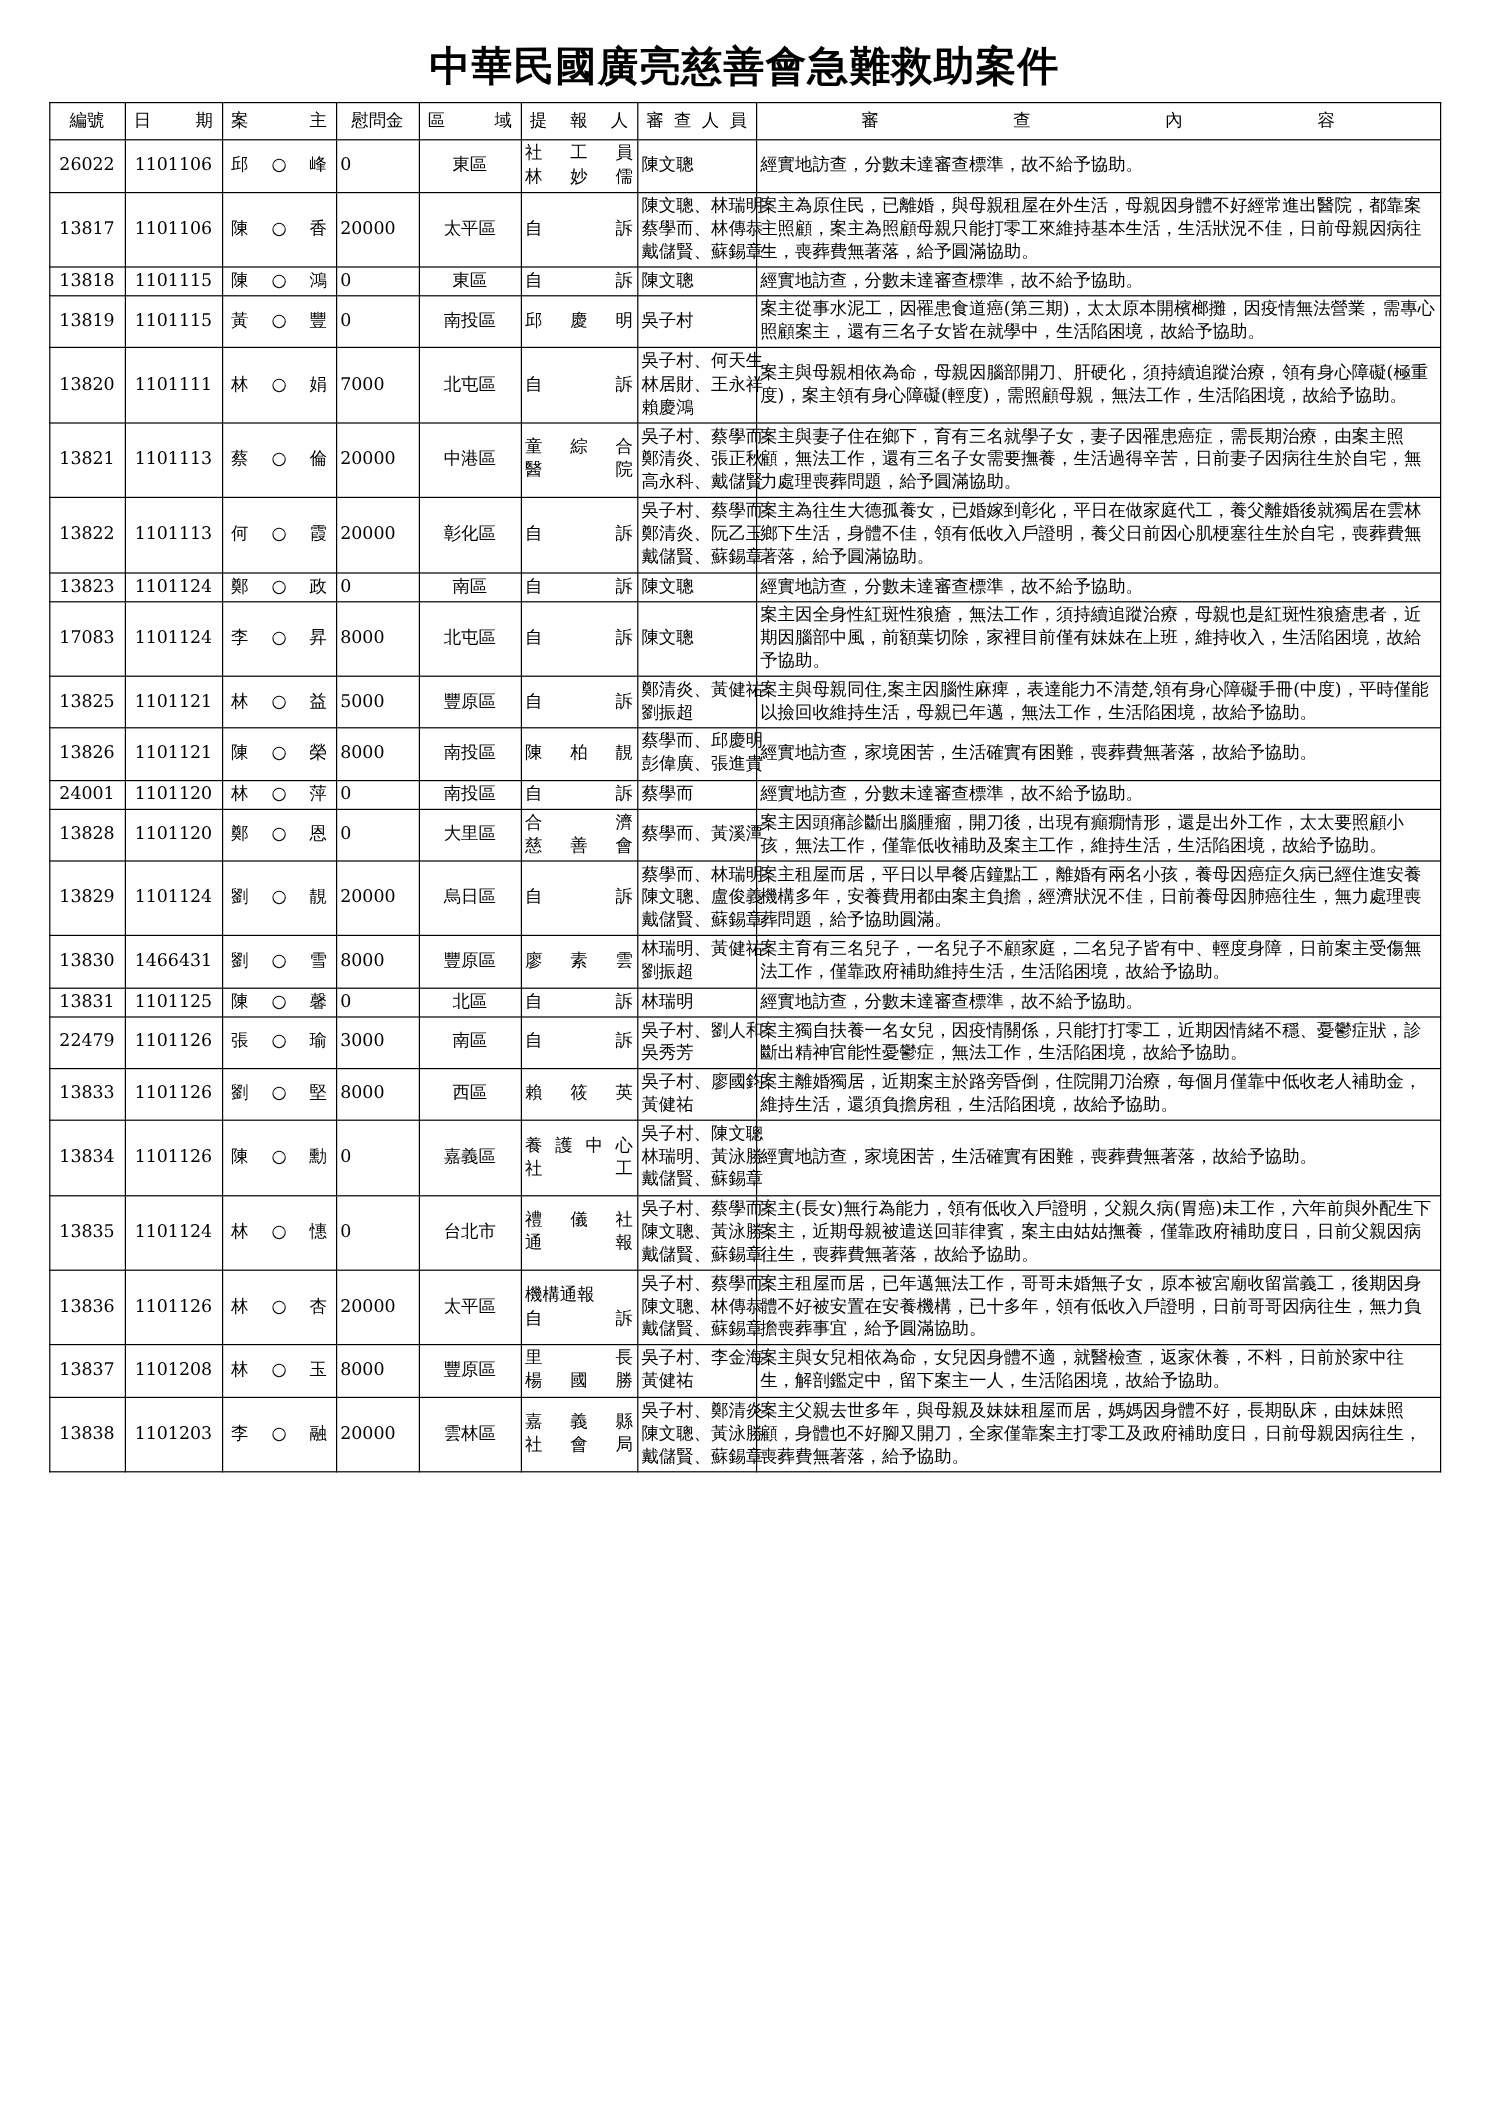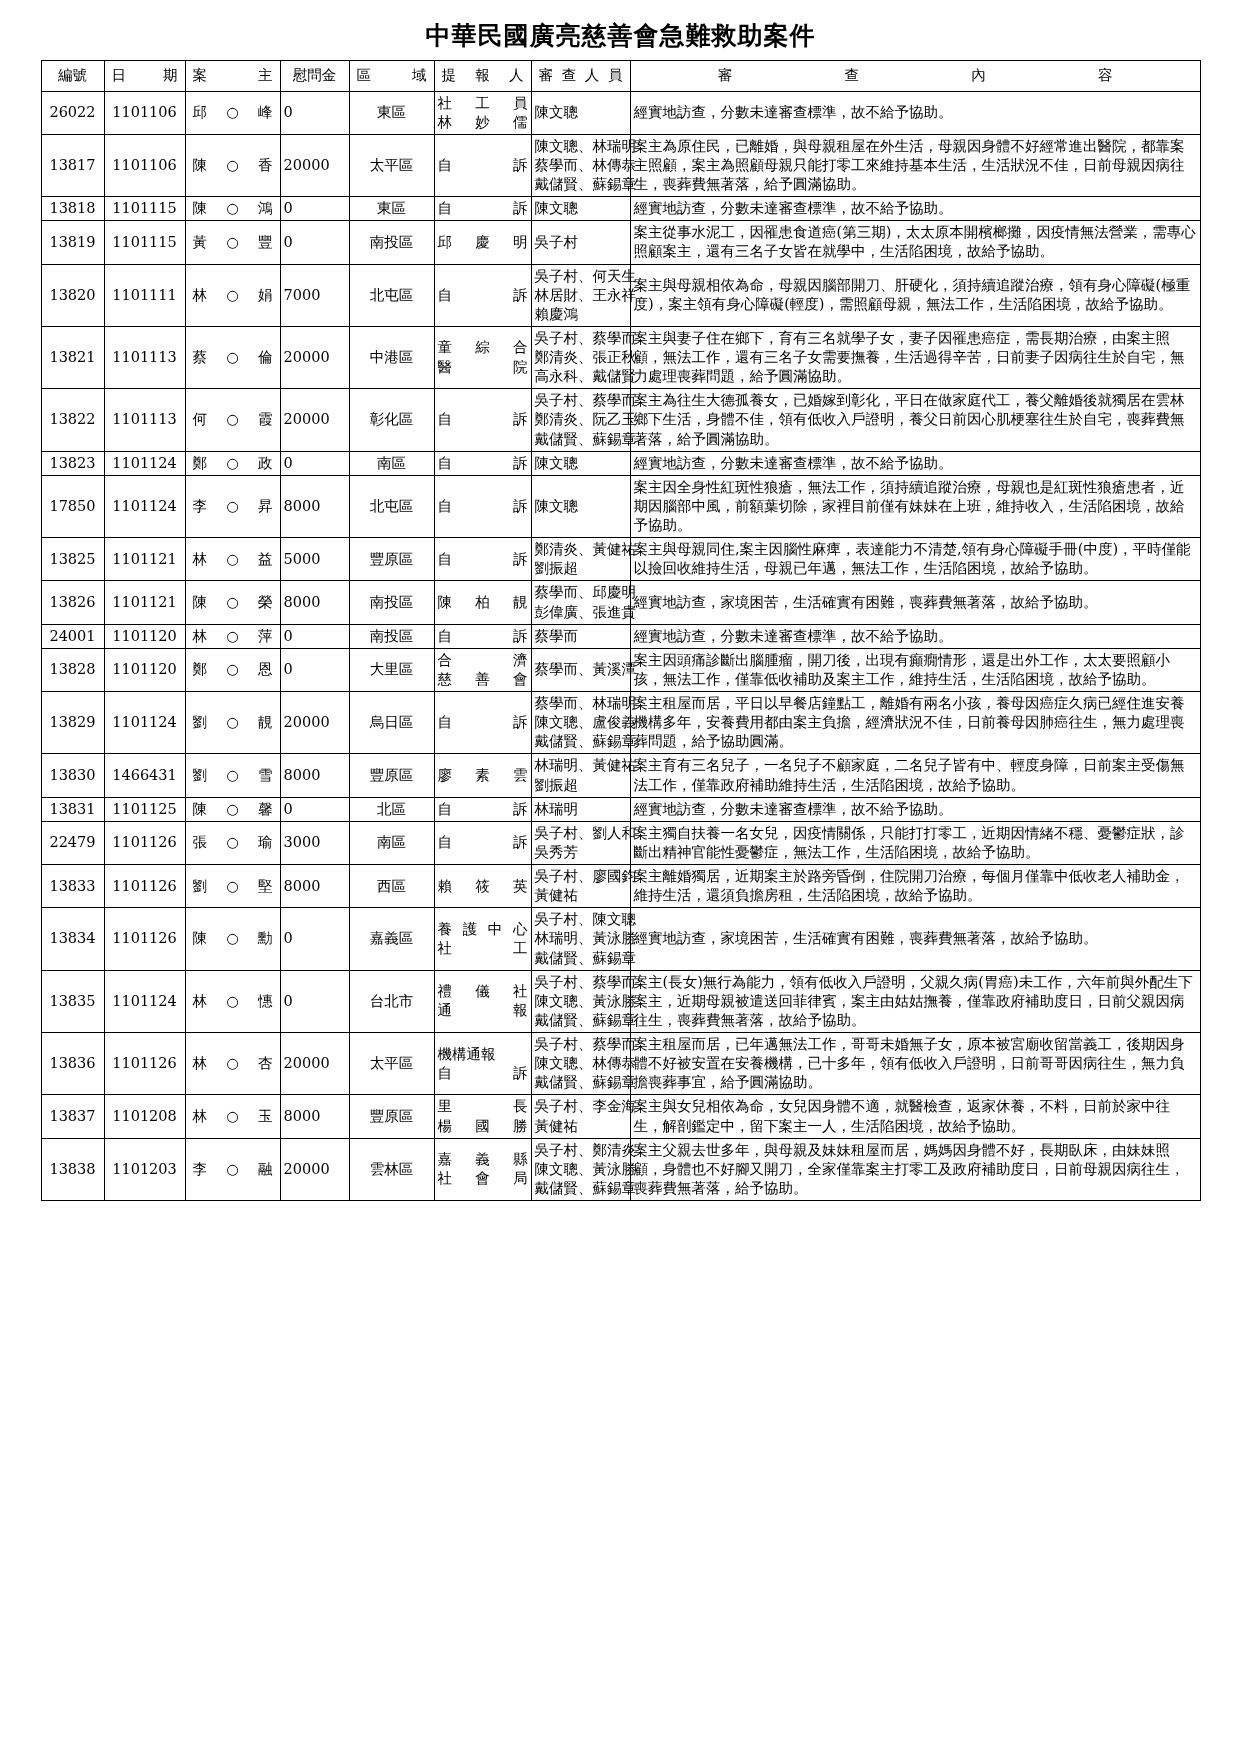--- a/index.html
+++ b/index.html
@@ -17,23 +17,23 @@
     position: relative;
     width: 1241px;
     height: 1755px;
     box-sizing: border-box;
     padding: 0;
   }
   .doc-title {
     text-align: center;
     font-family: "DejaVu Serif", "Liberation Serif", serif;
     font-weight: bold;
-    font-size: 25px;
+    font-size: 34px;
     letter-spacing: 1px;
-    padding-top: 22px;
+    padding-top: 38px;
     padding-bottom: 10px;
     line-height: 1.1;
   }
   table.case-table {
     border-collapse: collapse;
     margin: 0 auto;
     width: 1160px;
     table-layout: fixed;
   }
   table.case-table td, table.case-table th {
@@ -373,21 +373,21 @@
             </span>
           </td>
           <td class="c-rev">
             <span class="rev-lines">
               <span class="ln">陳文聰</span>
             </span>
           </td>
           <td class="c-cont">經實地訪查，分數未達審查標準，故不給予協助。</td>
         </tr>
         <tr>
-          <td class="c-id">17850</td>
+          <td class="c-id">17083</td>
           <td class="c-date">1101124</td>
           <td class="c-name">
             <span class="name-cell">
               <span>李</span>
               <span>○</span>
               <span>昇</span>
             </span>
           </td>
           <td class="c-money">8000</td>
           <td class="c-area">北屯區</td>

